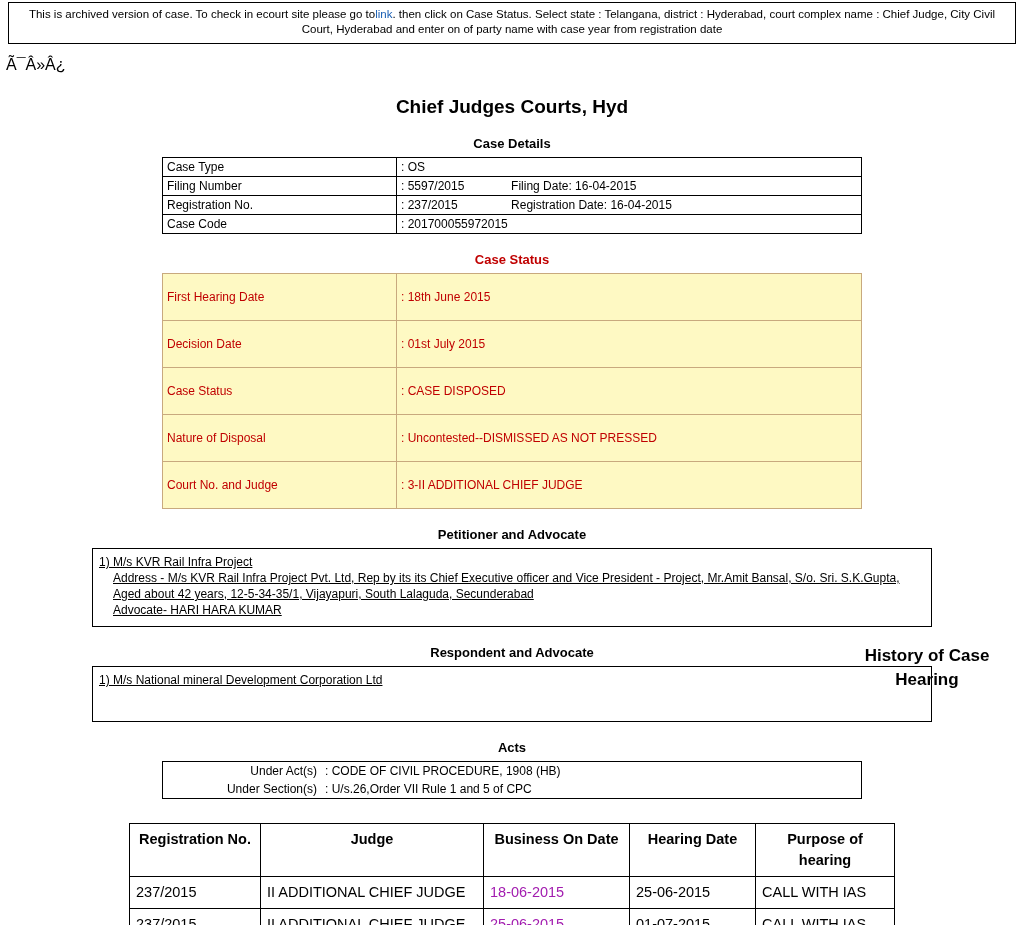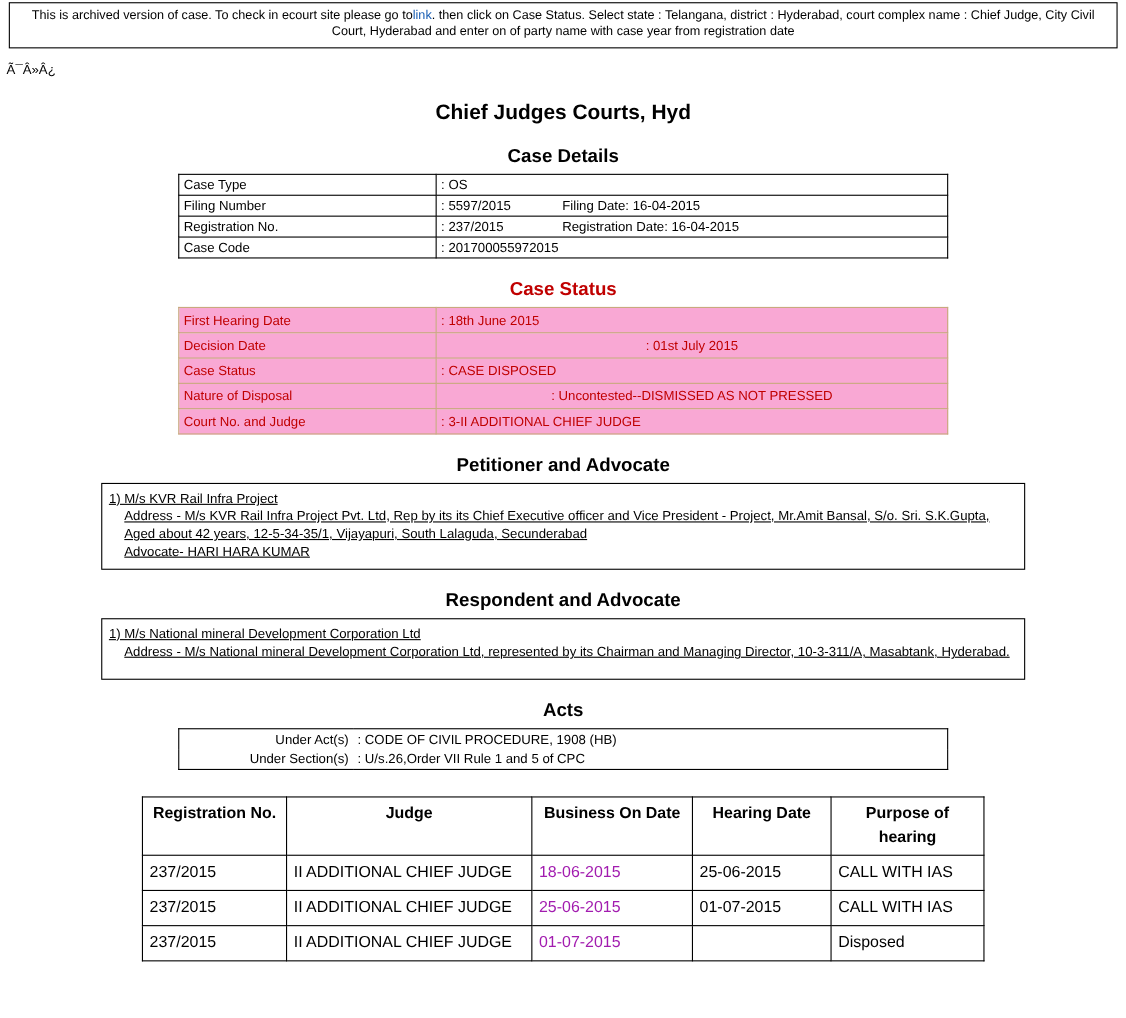--- a/index.html
+++ b/index.html
@@ -26,37 +26,37 @@
     font-size: 11.5px;
     line-height: 15px;
   }
   .banner a {
     color: #1a5fb4;
     text-decoration: none;
   }
 
   .bom {
     margin: 12px 0 0 6px;
-    font-size: 12px;
+    font-size: 16px;
     color: #000;
   }
 
   
   .doc {
     width: 1024px;
   }
   h1.court-title {
     text-align: center;
     font-size: 19px;
     font-weight: bold;
     margin: 22px 0 0 0;
   }
   h2.section-title {
     text-align: center;
-    font-size: 17px;
+    font-size: 13px;
     font-weight: bold;
     margin: 18px 0 6px 0;
   }
   h2.section-title.red {
     color: #c00000;
   }
 
   table.block {
     width: 700px;
     margin: 0 auto;
@@ -76,28 +76,28 @@
 
   
   table.status {
     width: 700px;
     margin: 0 auto;
     border-collapse: collapse;
     table-layout: fixed;
   }
   table.status td {
     border: 1px solid #c8a97e;
-    background: #f9a8d4;
+    background: #fef9c3;
     color: #c00000;
     font-size: 12px;
-    padding: 4px 4px;
+    padding: 16px 4px;
     vertical-align: top;
   }
   table.status td.lbl { width: 225px; }
-  .ctr { text-align: center; }
+  .ctr { text-align: left; }
 
   
   .party-box {
     width: 840px;
     margin: 0 auto;
     border: 1px solid #000000;
     padding: 5px 6px 8px 6px;
     box-sizing: border-box;
     font-size: 12px;
     line-height: 16px;
@@ -238,37 +238,37 @@
   <h2 class="section-title">Petitioner and Advocate</h2>
   <div class="party-box">
     <span>1) M/s KVR Rail Infra Project</span>
     <span class="indent">Address - M/s KVR Rail Infra Project Pvt. Ltd, Rep by its its Chief Executive officer and Vice President - Project, Mr.Amit Bansal, S/o. Sri. S.K.Gupta, Aged about 42 years, 12-5-34-35/1, Vijayapuri, South Lalaguda, Secunderabad</span>
     <span class="indent">Advocate- HARI HARA KUMAR</span>
   </div>
 
   <h2 class="section-title">Respondent and Advocate</h2>
   <div class="party-box" style="min-height:56px;">
     <span>1) M/s National mineral Development Corporation Ltd</span>
-    <span class="indent">Address - M/s National mineral Development Corporation Ltd, represented by its Chairman and Managing Director, 10-3-311/A, Masabtank, Hyderabad.</span>
   </div>
 
   <h2 class="section-title">Acts</h2>
   <table class="acts">
     <tbody>
       <tr class="first">
         <td class="lbl">Under Act(s)</td>
         <td class="val">: CODE OF CIVIL PROCEDURE, 1908 (HB)</td>
       </tr>
       <tr class="second">
         <td class="lbl">Under Section(s)</td>
         <td class="val">: U/s.26,Order VII Rule 1 and 5 of CPC</td>
       </tr>
     </tbody>
   </table>
 
+  <div class="history-heading">History of Case Hearing</div>
 
   <table class="history">
     <thead>
       <tr>
         <th class="c-reg">Registration No.</th>
         <th class="c-judge">Judge</th>
         <th class="c-bod">Business On Date</th>
         <th class="c-hd">Hearing Date</th>
         <th class="c-pur">Purpose of hearing</th>
       </tr>

